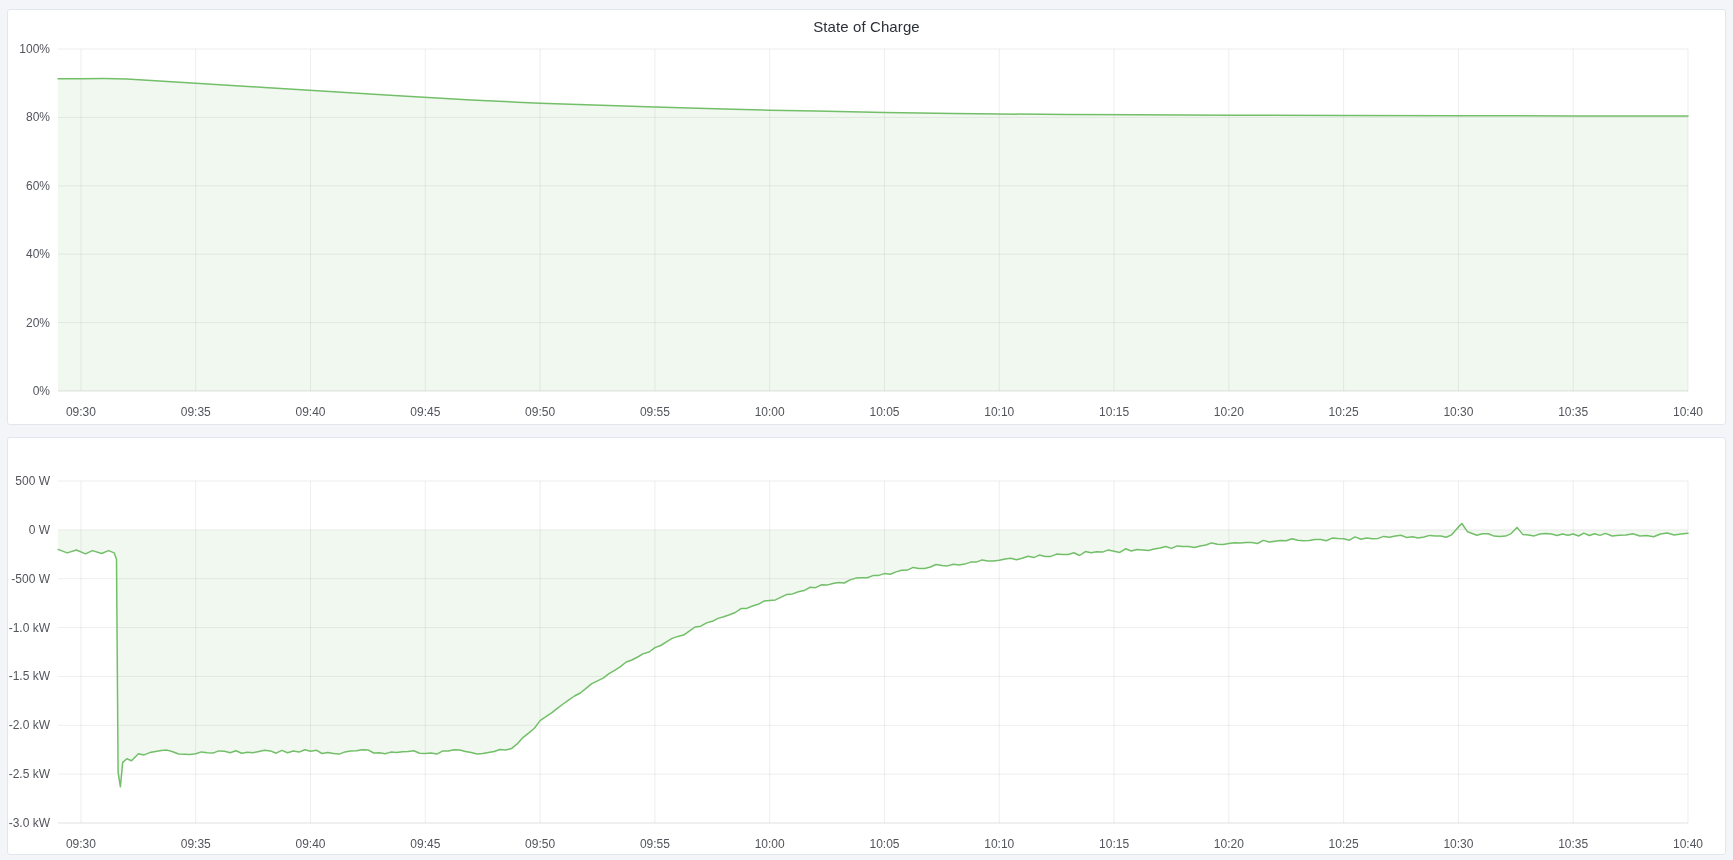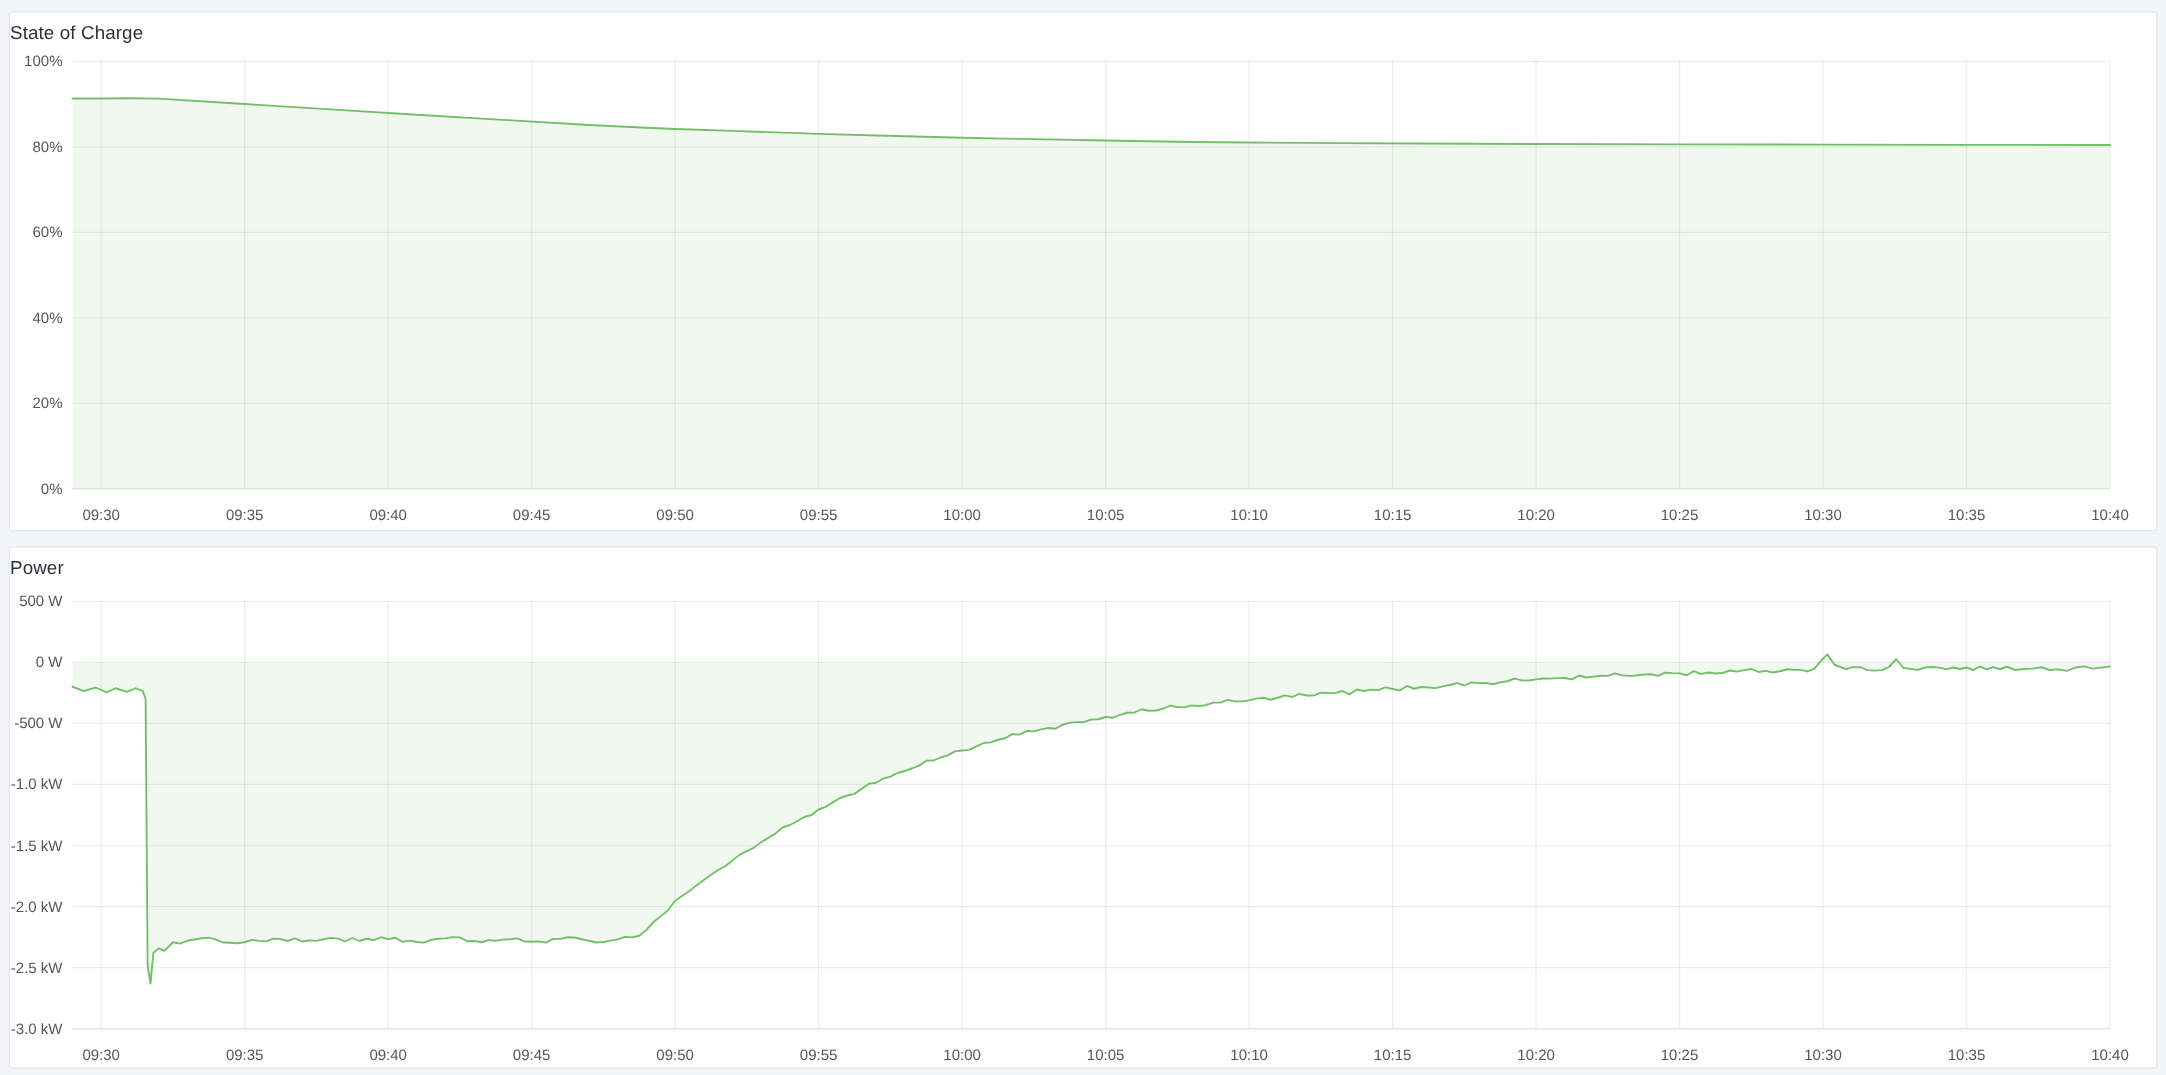--- a/index.html
+++ b/index.html
@@ -14,21 +14,21 @@
     position:absolute;left:7px;width:1719px;
     background:#ffffff;
     border:1px solid #e2e7ef;
     border-radius:3px;
     box-sizing:border-box;
   }
   .panel-soc{top:9px;height:416px;}
   .panel-power{top:437px;height:418px;}
   .panel-title{
     position:absolute;top:8px;left:0;width:100%;
-    margin:0;text-align:left;
+    margin:0;text-align:center;
     font-size:15px;font-weight:500;color:#2c3038;
     letter-spacing:.1px;
     z-index:2;
   }
   .chart-svg{position:absolute;left:0;top:0;z-index:1;display:block;}
   .chart-svg text{
     font-family:"Liberation Sans", sans-serif;
     font-size:12px;fill:#53555c;
   }
 </style>
@@ -81,21 +81,20 @@
         <text x="1106.056338028169" y="406" text-anchor="middle">10:15</text>
         <text x="1220.8450704225352" y="406" text-anchor="middle">10:20</text>
         <text x="1335.6338028169014" y="406" text-anchor="middle">10:25</text>
         <text x="1450.4225352112676" y="406" text-anchor="middle">10:30</text>
         <text x="1565.2112676056338" y="406" text-anchor="middle">10:35</text>
         <text x="1680" y="406" text-anchor="middle">10:40</text>
       </svg>
   </section>
 
   <section class="panel panel-power">
-    <h2 class="panel-title">Power</h2>
     <svg class="chart-svg" id="chart-1" width="1717" height="416" viewBox="0 0 1717 416">
         <line x1="72.95774647887325" x2="72.95774647887325" y1="43" y2="385" stroke="rgba(0,0,0,0.07)" stroke-width="1"></line>
         <line x1="187.74647887323943" x2="187.74647887323943" y1="43" y2="385" stroke="rgba(0,0,0,0.07)" stroke-width="1"></line>
         <line x1="302.53521126760563" x2="302.53521126760563" y1="43" y2="385" stroke="rgba(0,0,0,0.07)" stroke-width="1"></line>
         <line x1="417.32394366197184" x2="417.32394366197184" y1="43" y2="385" stroke="rgba(0,0,0,0.07)" stroke-width="1"></line>
         <line x1="532.112676056338" x2="532.112676056338" y1="43" y2="385" stroke="rgba(0,0,0,0.07)" stroke-width="1"></line>
         <line x1="646.9014084507043" x2="646.9014084507043" y1="43" y2="385" stroke="rgba(0,0,0,0.07)" stroke-width="1"></line>
         <line x1="761.6901408450703" x2="761.6901408450703" y1="43" y2="385" stroke="rgba(0,0,0,0.07)" stroke-width="1"></line>
         <line x1="876.4788732394366" x2="876.4788732394366" y1="43" y2="385" stroke="rgba(0,0,0,0.07)" stroke-width="1"></line>
         <line x1="991.2676056338029" x2="991.2676056338029" y1="43" y2="385" stroke="rgba(0,0,0,0.07)" stroke-width="1"></line>

